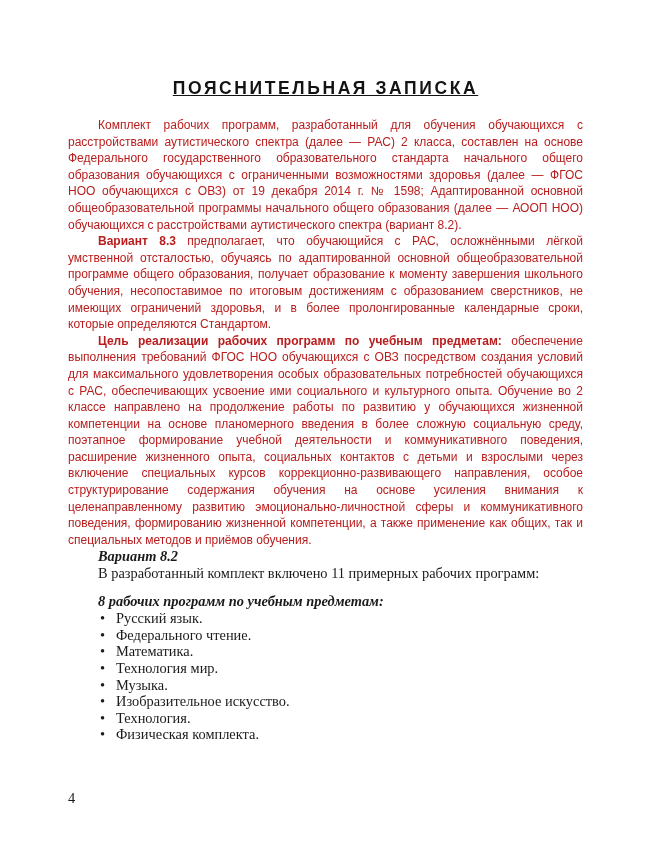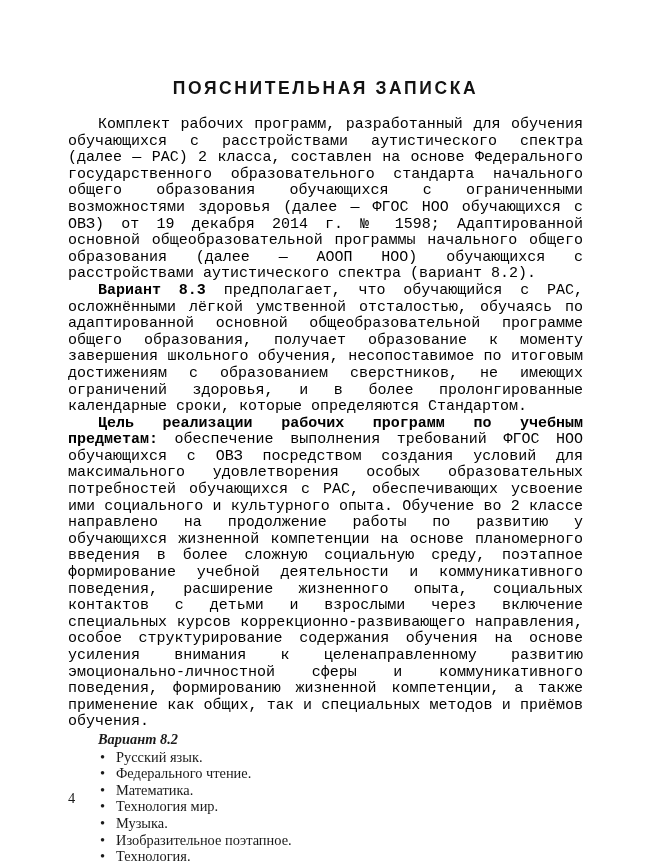--- a/index.html
+++ b/index.html
@@ -23,36 +23,37 @@
   }
   .doc-title {
     font-family: "Liberation Sans", sans-serif;
     font-weight: bold;
     font-size: 17.5px;
     letter-spacing: 2.6px;
     text-align: center;
     color: #131313;
     margin: 0 0 18px 0;
     line-height: 1.2;
+    text-decoration: underline;
   }
   .section-title {
     font-family: "Liberation Sans", sans-serif;
     font-weight: bold;
     font-size: 15.5px;
     letter-spacing: 0.9px;
     text-align: center;
     color: #131313;
     margin: 14px 0 8px 0;
     line-height: 1.2;
   }
   p.body {
-    font-family: Liberation Mono, monospace;
-    font-size: 15px;
+    font-family: Liberation Sans, sans-serif;
+    font-size: 12px;
     line-height: 16.6px;
-    color: #000000;
+    color: #b91c1c;
     text-align: justify;
     text-justify: inter-word;
     margin: 0;
     text-indent: 30px;
     hyphens: manual;
   }
   .b {
     font-weight: bold;
   }
   .sub-head {
@@ -118,29 +119,31 @@
     <p class="body">Комплект рабочих программ, разработанный для обучения обучающихся с расстройствами аутистического спектра (далее — РАС) 2 класса, составлен на основе Федерального государственного образовательного стандарта начального общего образования обучающихся с ограниченными возможностями здоровья (далее — ФГОС НОО обучающихся с ОВЗ) от 19 декабря 2014 г. № 1598; Адаптированной основной общеобразовательной программы начального общего образования (далее — АООП НОО) обучающихся с расстройствами аутистического спектра (вариант 8.2).</p>
 
 
     <p class="body"><span class="b">Вариант 8.3</span><span> предполагает, что обучающийся с РАС, осложнёнными лёгкой умственной отсталостью, обучаясь по адаптированной основной общеобразовательной программе общего образования, получает образование к моменту завершения школьного обучения, несопоставимое по итоговым достижениям с образованием сверстников, не имеющих ограничений здоровья, и в более пролонгированные календарные сроки, которые определяются Стандартом.</span></p>
 
     <p class="body"><span class="b">Цель реализации рабочих программ по учебным предметам:</span><span> обеспечение выполнения требований ФГОС НОО обучающихся с ОВЗ посредством создания условий для максимального удовлетворения особых образовательных потребностей обучающихся с РАС, обеспечивающих усвоение ими социального и культурного опыта. Обучение во 2 классе направлено на продолжение работы по развитию у обучающихся жизненной компетенции на основе планомерного введения в более сложную социальную среду, поэтапное формирование учебной деятельности и коммуникативного поведения, расширение жизненного опыта, социальных контактов с детьми и взрослыми через включение специальных курсов коррекционно-развивающего направления, особое структурирование содержания обучения на основе усиления внимания к целенаправленному развитию эмоционально-личностной сферы и коммуникативного поведения, формированию жизненной компетенции, а также применение как общих, так и специальных методов и приёмов обучения.</span></p>
 
 
     <p class="sub-head">Вариант 8.2</p>
 
+    <p class="lead">В разработанный комплект включено 11 примерных рабочих программ:</p>
 
+    <p class="sub-head spaced">8 рабочих программ по учебным предметам:</p>
 
     <ul class="bullets">
       <li><span class="bullet-dot">•</span><span>Русский язык.</span></li>
       <li><span class="bullet-dot">•</span><span>Федерального чтение.</span></li>
       <li><span class="bullet-dot">•</span><span>Математика.</span></li>
       <li><span class="bullet-dot">•</span><span>Технология мир.</span></li>
       <li><span class="bullet-dot">•</span><span>Музыка.</span></li>
-      <li><span class="bullet-dot">•</span><span>Изобразительное поэтапное.</span></li>
+      <li><span class="bullet-dot">•</span><span>Изобразительное искусство.</span></li>
       <li><span class="bullet-dot">•</span><span>Технология.</span></li>
       <li><span class="bullet-dot">•</span><span>Физическая комплекта.</span></li>
     </ul>
 
   </div>
 
   <div class="page-number">4</div>
 
 </div>
 

